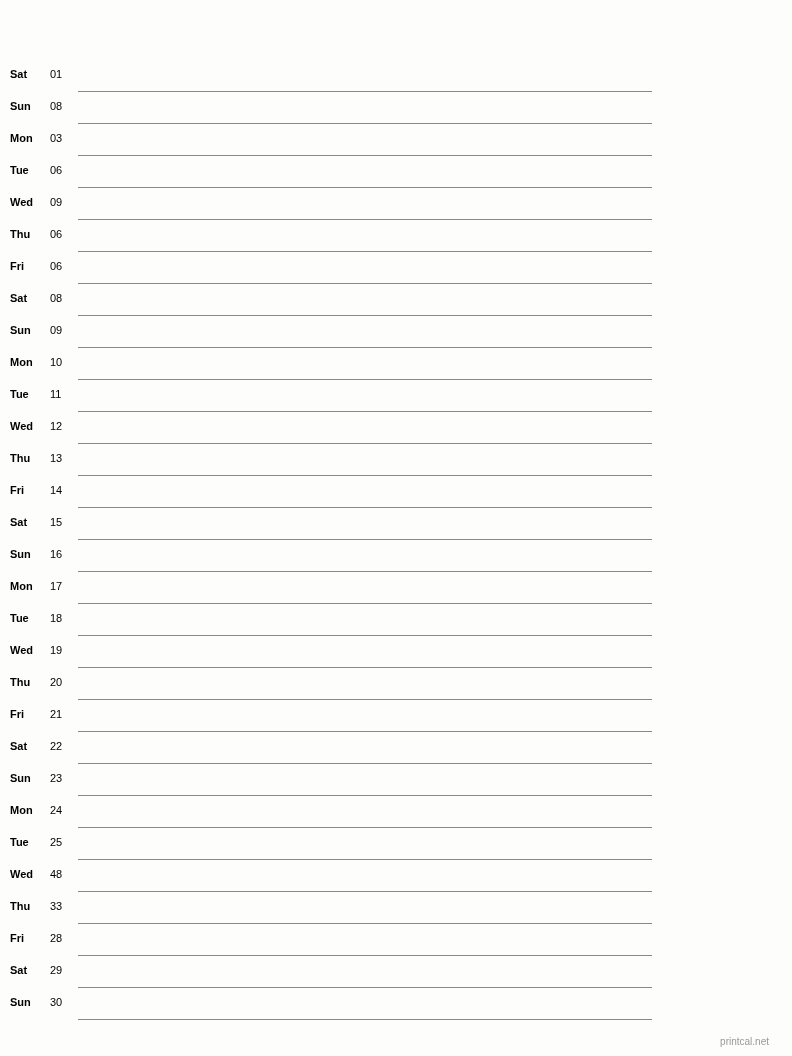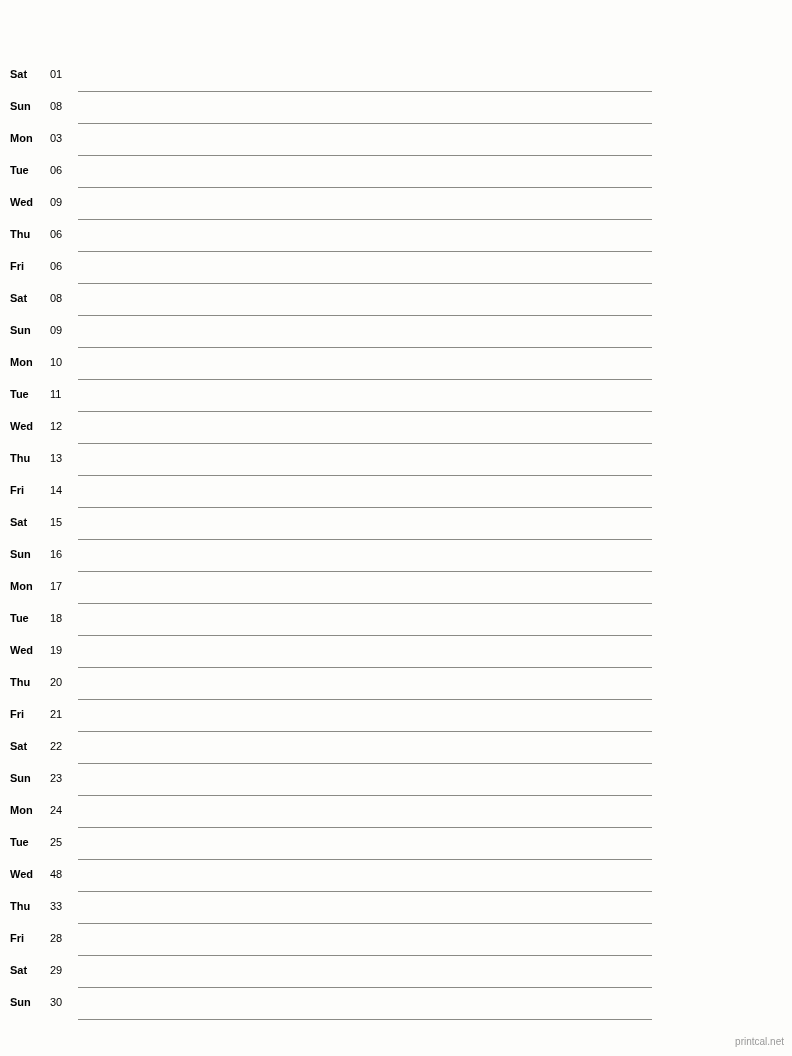--- a/index.html
+++ b/index.html
@@ -65,21 +65,21 @@
   .day-rule {
     position: absolute;
     left: 78px;
     right: 8px;
     bottom: 0px;
     height: 0;
     border-bottom: 1px solid #8a8a85;
   }
   .footer {
     position: absolute;
-    right: 8px;
+    right: 23px;
     bottom: 8px;
     font-size: 10px;
     color: #999999;
     line-height: 12px;
     text-align: right;
   }
 </style>
 </head>
 <body>
 

